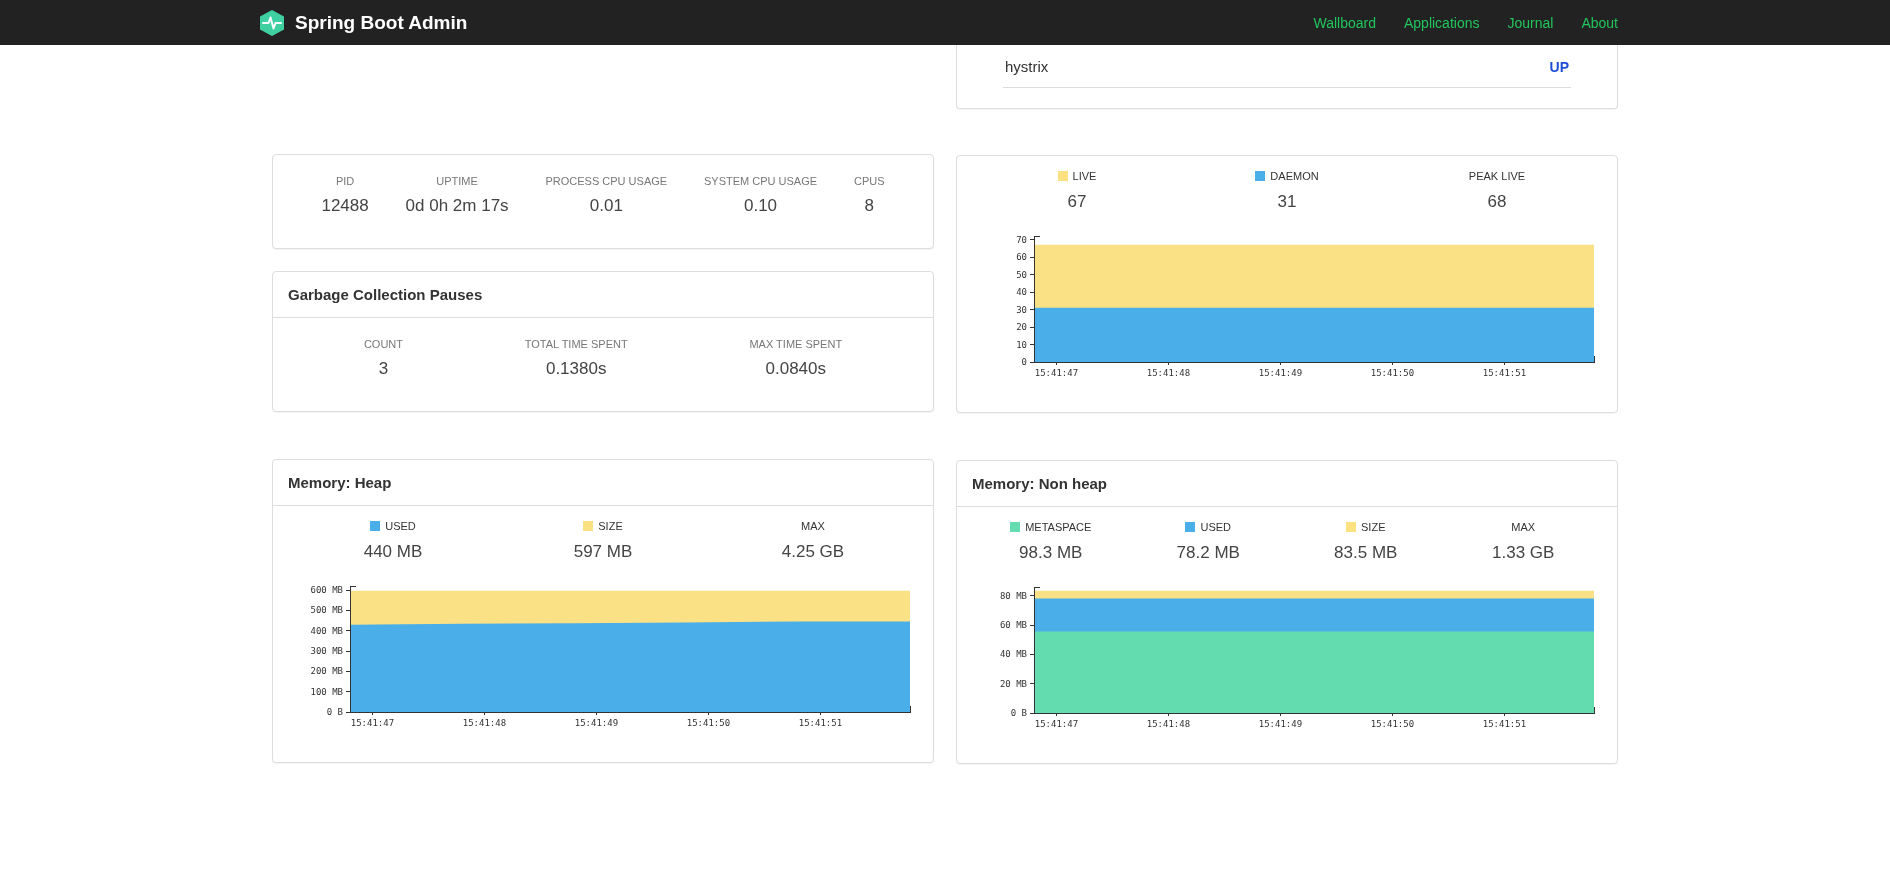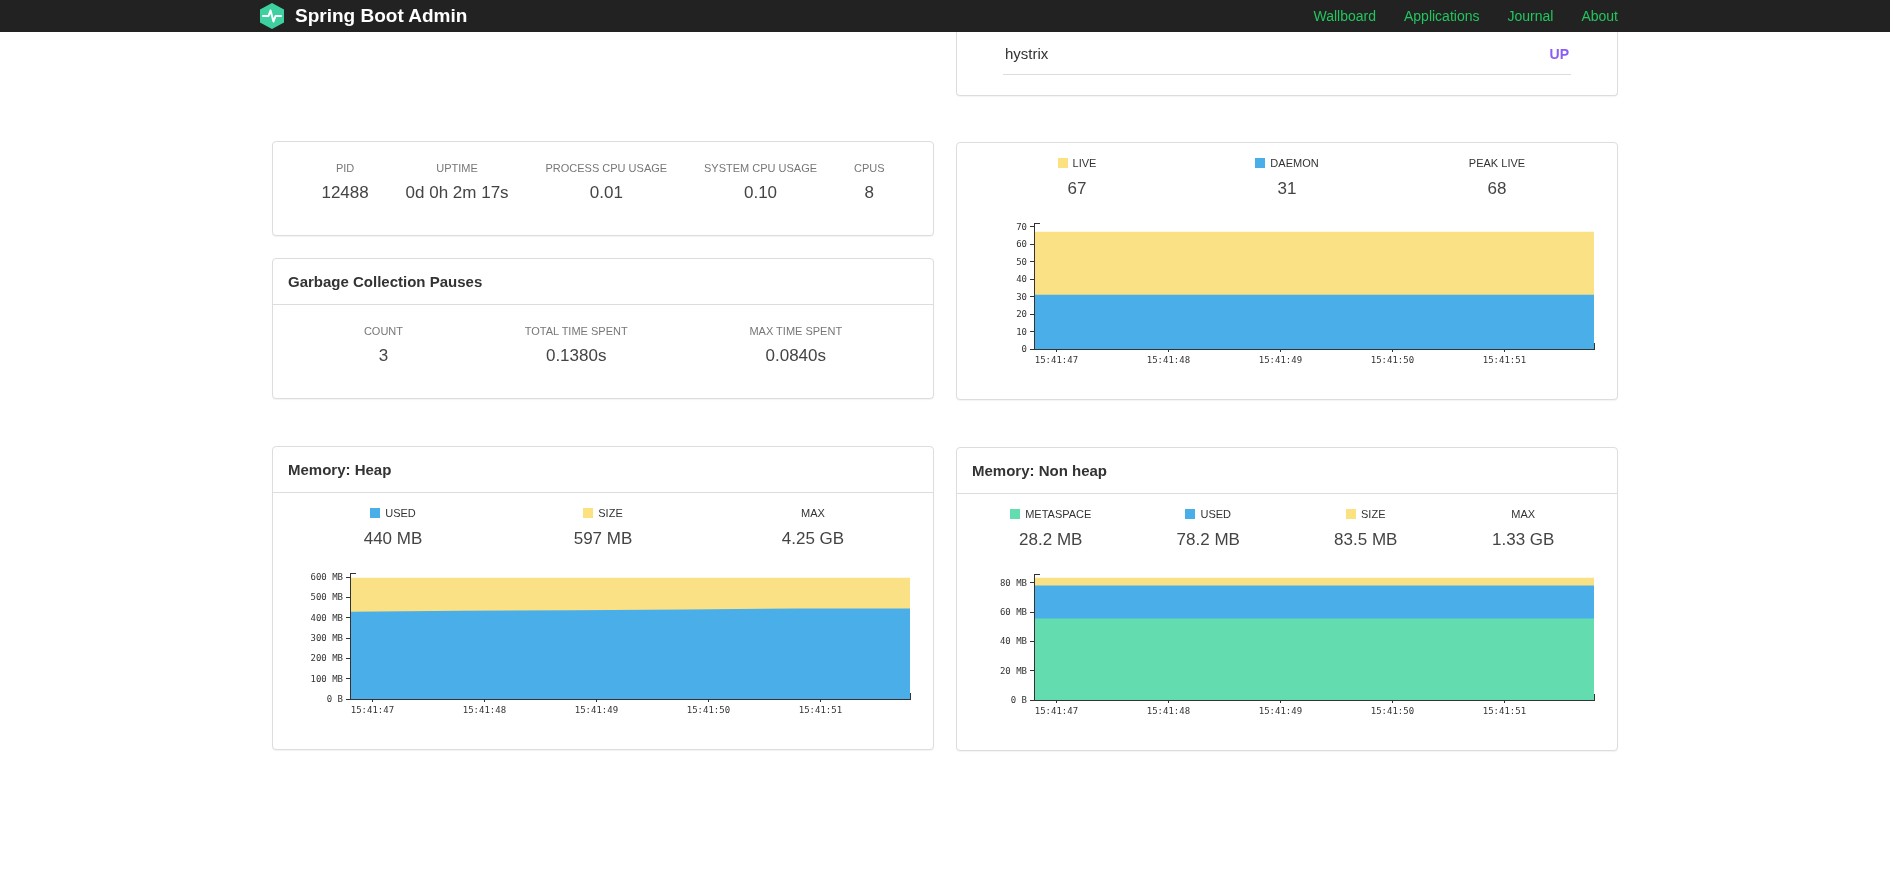--- a/index.html
+++ b/index.html
@@ -5,21 +5,21 @@
   * { box-sizing: border-box; margin: 0; padding: 0; }
   body {
     background: #fff;
     font-family: "Liberation Sans", sans-serif;
     color: #333;
     min-height: 892px;
     width: 1890px;
   }
   
   .navbar {
-    height: 32px;
+    height: 45px;
     background: #222;
     display: flex;
     align-items: center;
   }
   .nav-inner {
     width: 1346px;
     margin: 0 auto;
     display: flex;
     align-items: center;
     height: 100%;
@@ -253,21 +253,21 @@
       </div>
     </section>
 
   </div>
 
   <div class="col">
 
     <section class="panel panel-partial">
       <div class="app-row">
         <span class="app-name">hystrix</span>
-        <span class="app-status" style="color: #8b5cf6; text-align: center;">UP</span>
+        <span class="app-status" style="color: #1d4ed8; text-align: center;">UP</span>
       </div>
     </section>
 
     <section class="panel panel-threads">
       <div class="chart-body">
         <div class="stats">
           <div class="stat">
             <div class="stat-legend">
               <span class="swatch" style="background: rgb(251, 225, 127);"></span><span>LIVE</span>
             </div>
@@ -323,21 +323,21 @@
     <section class="panel panel-nonheap">
       <div class="panel-heading">
         <span class="panel-title">Memory: Non heap</span>
       </div>
       <div class="chart-body">
         <div class="stats">
           <div class="stat">
             <div class="stat-legend">
               <span class="swatch" style="background: rgb(99, 221, 176);"></span><span>METASPACE</span>
             </div>
-            <div class="stat-value">28.2 MB</div>
+            <div class="stat-value">98.3 MB</div>
           </div>
           <div class="stat">
             <div class="stat-legend">
               <span class="swatch" style="background: rgb(74, 174, 232);"></span><span>USED</span>
             </div>
             <div class="stat-value">78.2 MB</div>
           </div>
           <div class="stat">
             <div class="stat-legend">
               <span class="swatch" style="background: rgb(251, 225, 127);"></span><span>SIZE</span>

